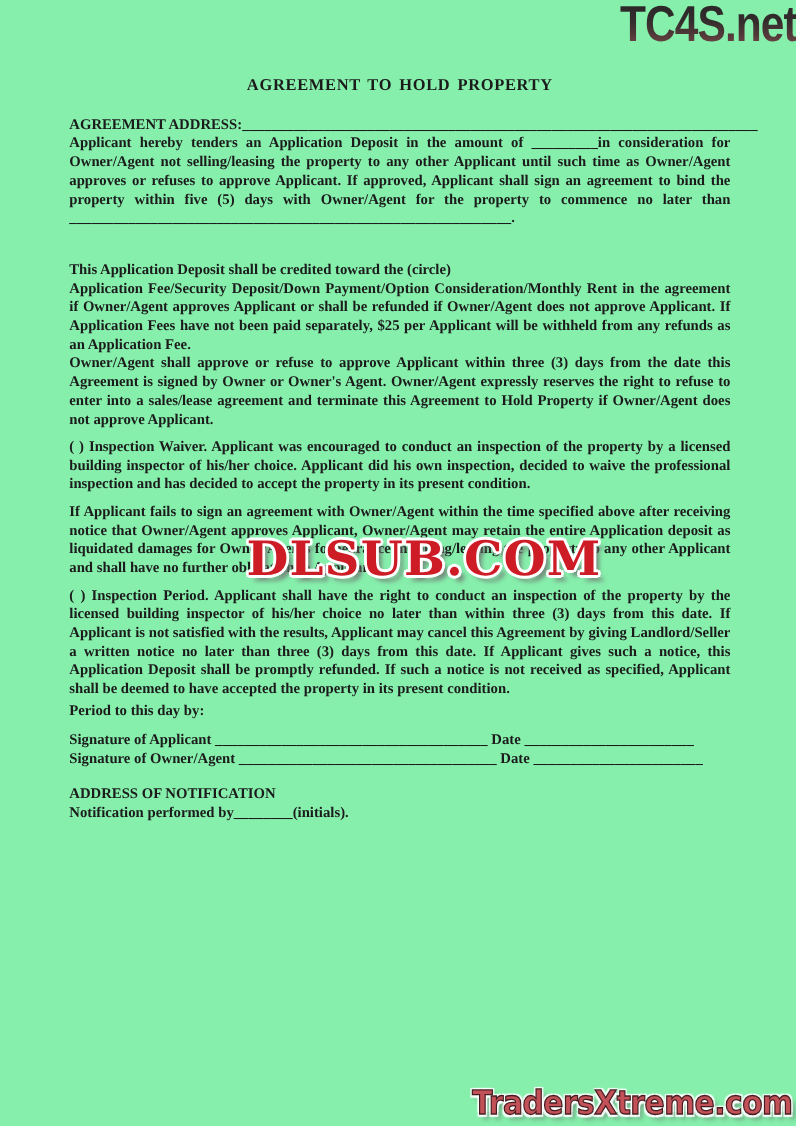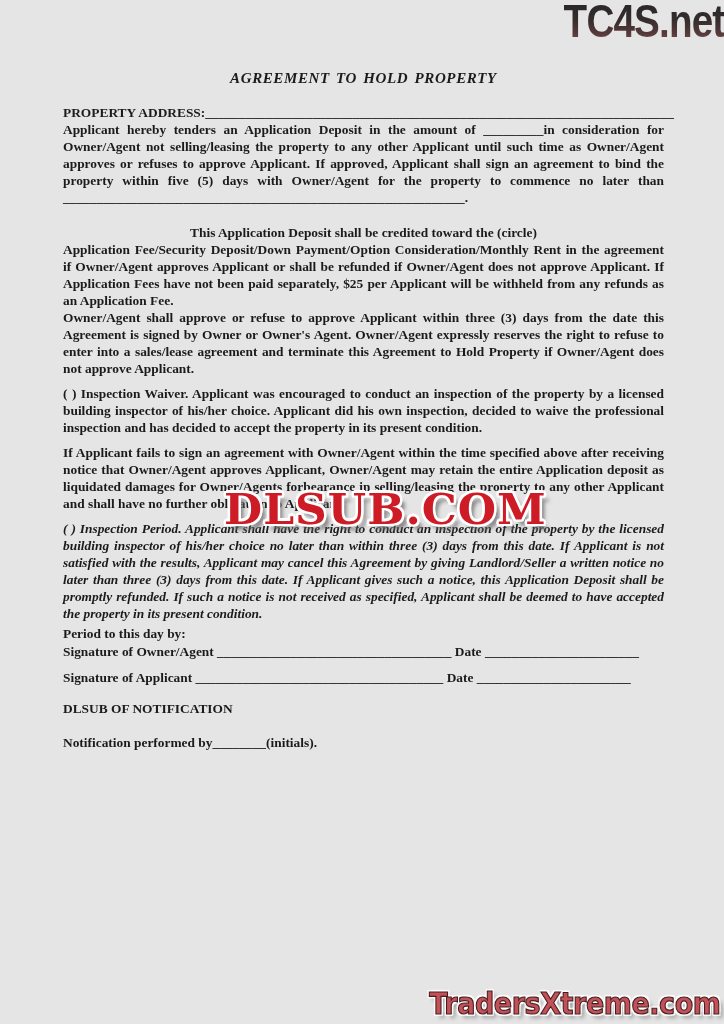--- a/index.html
+++ b/index.html
@@ -2,21 +2,21 @@
 <html><head>
 <meta charset="utf-8">
 <style>
   * { margin:0; padding:0; box-sizing:border-box; }
   html, body { background:#ffffff; }
   body { width:724px; height:1024px; }
 
   .page {
     position:relative;
     width:724px; height:1024px;
-    background:#e5e5e5;
+    background:#86efac;
     overflow:hidden;
     font-family:"Liberation Serif", serif;
     font-weight:700;
     color:#1b1b1b;
   }
 
   
   .logo-top {
     position:absolute; top:-4px; right:0;
     font-family:"Liberation Sans", sans-serif;
@@ -39,40 +39,39 @@
     width:601px;
   }
 
   .title {
     font-size:15px;
     line-height:17px;
     text-align:center;
     letter-spacing:0.6px;
     word-spacing:2px;
     margin-top:10px;
-    font-style:italic;
   }
 
   .line, .para {
     font-size:13.4px;
     line-height:17px;
   }
   .para { text-align:justify; }
 
   .addr          { margin-top:17px; white-space:nowrap; }
-  .p-credit-intro{ margin-top:18px;text-align:center; }
+  .p-credit-intro{ margin-top:30px; }
   .p-approval    { }
   .p-liquidated  { margin-top:8px;  }
   .p-waiver      { margin-top:8px;  }
-  .p-period      { margin-top:8px;font-style:italic;  }
+  .p-period      { margin-top:8px;  }
   .p-agreed      { margin-top:3px;  }
   .sig-row       { margin-top:9px;  white-space:nowrap; }
   .sig-row2      { margin-top:1px;  white-space:nowrap; }
   .record-title  { margin-top:14px; }
-  .p-performed   { margin-top:17px;  }
+  .p-performed   { margin-top:1px;  }
 
   
   .wm-center {
     position:absolute;
     left:224px; top:484px;
     font-family:"DejaVu Serif", serif;
     font-weight:700;
     font-size:44px; line-height:1.15;
     letter-spacing:1px;
     color:#ce1c26;
@@ -111,43 +110,43 @@
 <body>
 
 <div class="page">
 
   <div class="logo-top">TC4S.net</div>
 
   <div class="doc">
 
     <h1 class="title">AGREEMENT TO HOLD PROPERTY</h1>
 
-    <p class="line addr"><span>PROPERTY ADDRESS:</span><span>______________________________________________________________________</span></p>
+    <p class="line addr"><span>AGREEMENT ADDRESS:</span><span>______________________________________________________________________</span></p>
 
     <p class="para p-deposit">Applicant hereby tenders an Application Deposit in the amount of _________in consideration for Owner/Agent not selling/leasing the property to any other Applicant until such time as Owner/Agent approves or refuses to approve Applicant. If approved, Applicant shall sign an agreement to bind the property within five (5) days with Owner/Agent for the property to commence no later than ____________________________________________________________.</p>
 
     <p class="line p-credit-intro">This Application Deposit shall be credited toward the (circle)</p>
 
     <p class="para p-credited">Application Fee/Security Deposit/Down Payment/Option Consideration/Monthly Rent in the agreement if Owner/Agent approves Applicant or shall be refunded if Owner/Agent does not approve Applicant. If Application Fees have not been paid separately, $25 per Applicant will be withheld from any refunds as an Application Fee.</p>
 
     <p class="para p-approval">Owner/Agent shall approve or refuse to approve Applicant within three (3) days from the date this Agreement is signed by Owner or Owner's Agent. Owner/Agent expressly reserves the right to refuse to enter into a sales/lease agreement and terminate this Agreement to Hold Property if Owner/Agent does not approve Applicant.</p>
 
     <p class="para p-waiver">( ) Inspection Waiver. Applicant was encouraged to conduct an inspection of the property by a licensed building inspector of his/her choice. Applicant did his own inspection, decided to waive the professional inspection and has decided to accept the property in its present condition.</p>
 
     <p class="para p-liquidated">If Applicant fails to sign an agreement with Owner/Agent within the time specified above after receiving notice that Owner/Agent approves Applicant, Owner/Agent may retain the entire Application deposit as liquidated damages for Owner/Agents forbearance in selling/leasing the property to any other Applicant and shall have no further obligation to Applicant.</p>
 
     <p class="para p-period">( ) Inspection Period. Applicant shall have the right to conduct an inspection of the property by the licensed building inspector of his/her choice no later than within three (3) days from this date. If Applicant is not satisfied with the results, Applicant may cancel this Agreement by giving Landlord/Seller a written notice no later than three (3) days from this date. If Applicant gives such a notice, this Application Deposit shall be promptly refunded. If such a notice is not received as specified, Applicant shall be deemed to have accepted the property in its present condition.</p>
 
     <p class="line p-agreed">Period to this day by:</p>
 
+    <p class="line sig-row">Signature of Applicant _____________________________________ Date _______________________</p>
+
     <p class="line sig-row2">Signature of Owner/Agent ___________________________________ Date _______________________</p>
 
-    <p class="line sig-row">Signature of Applicant _____________________________________ Date _______________________</p>
-
-    <p class="line record-title">DLSUB OF NOTIFICATION</p>
+    <p class="line record-title">ADDRESS OF NOTIFICATION</p>
 
 
     <p class="line p-performed">Notification performed by________(initials).</p>
 
   </div>
 
   <div class="wm-center">DLSUB.COM</div>
 
   <div class="wm-bottom">TradersXtreme.com</div>
 

